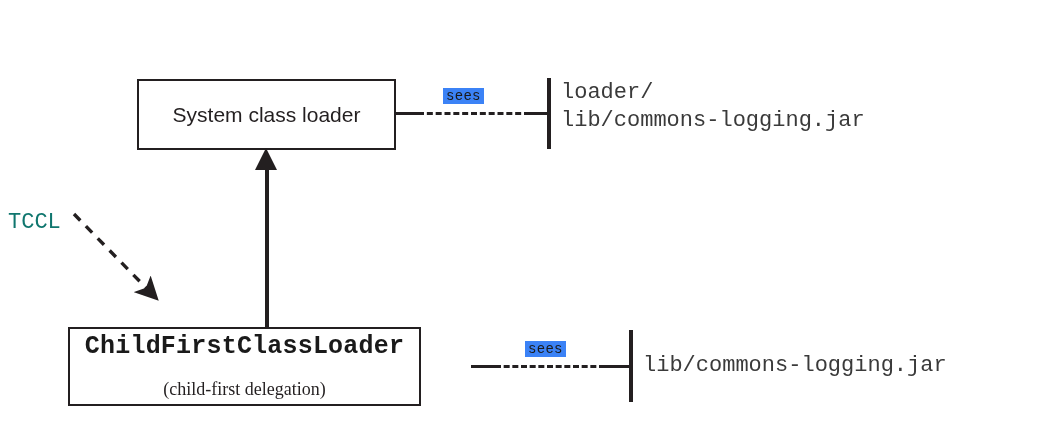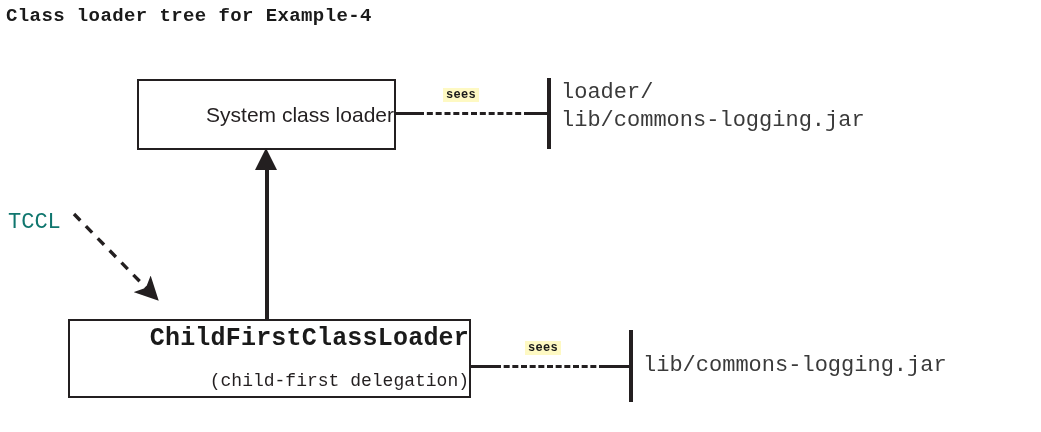--- a/index.html
+++ b/index.html
@@ -30,54 +30,54 @@
   }
 
   
   .node-box {
     position: absolute;
     box-sizing: border-box;
     border: 2.5px solid #231f20;
     background: #ffffff;
     display: flex;
     flex-direction: column;
-    align-items: flex-end;
+    align-items: center;
     justify-content: center;
   }
   #box-system {
     left: 137px;
     top: 79px;
     width: 259px;
     height: 71px;
   }
   #box-child {
     left: 68px;
-    top: 319px;
-    width: 403px;
+    top: 327px;
+    width: 353px;
     height: 79px;
     gap: 16px;
   }
   .node-label-sans {
     font-family: "Liberation Sans", sans-serif;
     font-size: 21px;
     color: #231f20;
     white-space: pre;
     line-height: 1.1;
   }
   .node-label-mono-bold {
     font-family: "Liberation Mono", monospace;
     font-weight: bold;
     font-size: 25px;
     letter-spacing: 0.2px;
     color: #1a1a1a;
     white-space: pre;
     line-height: 1.1;
   }
   .node-sublabel {
-    font-family: Liberation Mono, monospace;
+    font-family: Liberation Serif, serif;
     font-size: 18px;
     color: #231f20;
     white-space: pre;
     line-height: 1.15;
     margin-top: 2px;
   }
 
   
   #arrow-shaft {
     position: absolute;
@@ -105,26 +105,26 @@
     background: #231f20;
   }
   .dashed-link {
     position: absolute;
     height: 0;
     border-top: 3px dashed #231f20;
   }
   .sees-label {
     position: absolute;
     font-family: "Liberation Mono", monospace;
-    font-weight: bold;
-    font-size: 12px;
+    font-weight: normal;
+    font-size: 14px;
     letter-spacing: 0.3px;
     color: #1a1a1a;
     white-space: pre;
-    background: #fef9c3;
+    background: #3b82f6;
     padding: 0 3px;
   }
   .resource-bar {
     position: absolute;
     width: 3.5px;
     background: #231f20;
   }
   .resource-text {
     position: absolute;
     font-family: "Liberation Mono", monospace;
@@ -164,21 +164,20 @@
     top: 210px;
     width: 110px;
     height: 110px;
   }
 </style>
 </head>
 <body>
 
 <div id="canvas">
 
-  <div class="title">Class loader tree for Example-4</div>
 
   <div class="node-box" id="box-system">
     <div class="node-label-sans">System class loader</div>
   </div>
 
   <div id="arrow-shaft"></div>
   <div id="arrow-head"></div>
 
   <div class="node-box" id="box-child">
     <div class="node-label-mono-bold">ChildFirstClassLoader</div>

